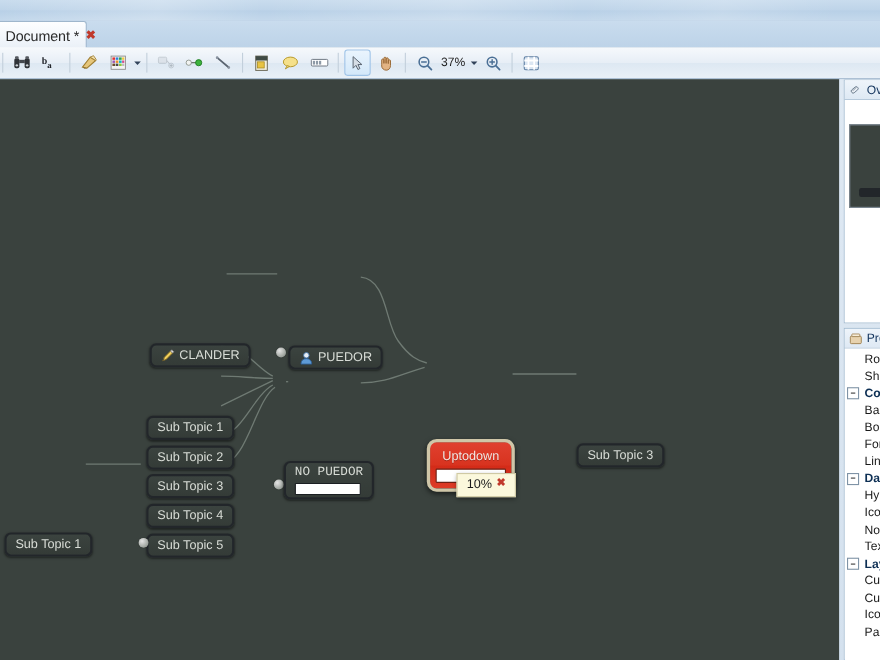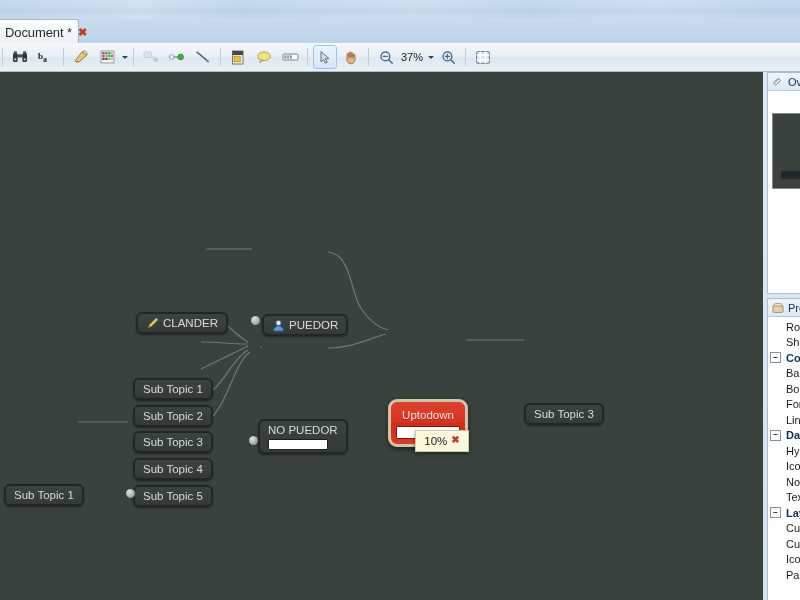--- a/index.html
+++ b/index.html
@@ -103,21 +103,21 @@
   
   .pbar{
     width:58px;height:9px;background:#ffffff;border:1px solid #1b1f22;
     border-radius:1px;overflow:hidden;position:relative;
   }
   .pbar-fill{
     height:100%;
     background:linear-gradient(180deg,#2e9b2e 0%,#17801a 48%,#0d6f10 52%,#1f8c1f 100%);
   }
   .node-stack{flex-direction:column;align-items:flex-start;}
-  .node-stack .node-label{margin-bottom:2px;}
+  .node-stack .node-label{margin-bottom:2px;font-family:Liberation Mono, monospace;}
 
   
   .node-selected{
     position:absolute;
     background:linear-gradient(180deg,#e0402f 0%,#d8331f 50%,#d32b18 51%,#dd3b27 100%);
     border:3px solid #cfc6a8;border-radius:9px;
     box-shadow:0 2px 5px rgba(0,0,0,.55);
     display:flex;flex-direction:column;align-items:center;justify-content:center;
     color:#f3e6e2;font-size:11.5px;cursor:pointer;
   }

